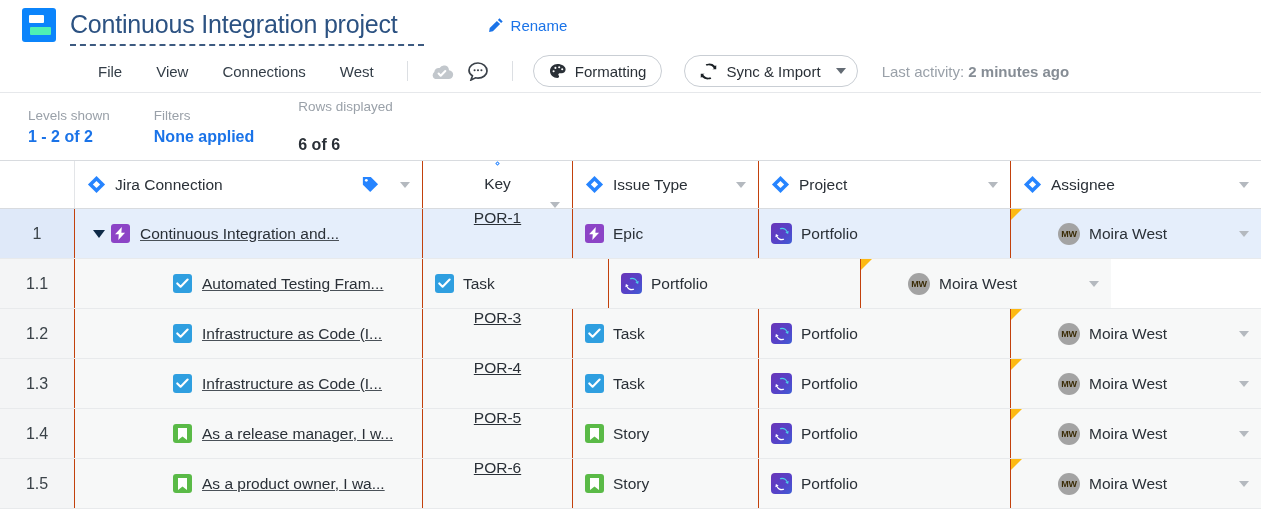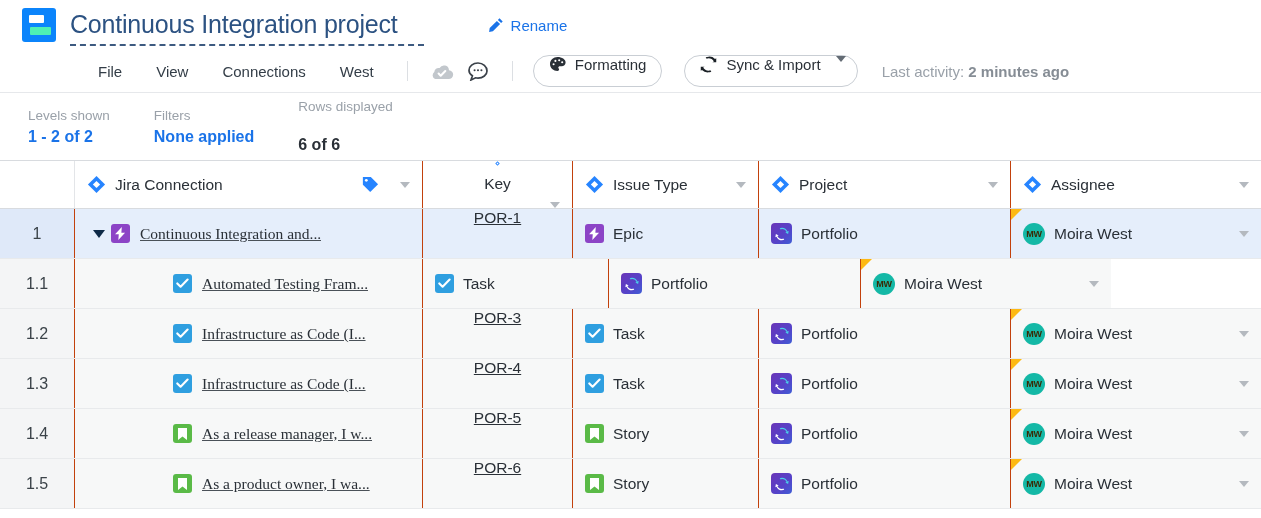--- a/index.html
+++ b/index.html
@@ -72,21 +72,21 @@
     width: 1px; height: 20px;
     background: #dcdfe3;
     margin: 0 12px;
   }
   .icon-btn {
     width: 28px; height: 28px;
     display: flex; align-items: center; justify-content: center;
     cursor: pointer;
   }
   .pill {
-    display: flex; gap: 9px;
+    display: flex; align-items: center; gap: 9px;
     height: 32px;
     padding: 0 15px;
     border: 1px solid #c9ced4;
     border-radius: 17px;
     background: #fff;
     font-size: 15px;
     color: #2a3037;
     cursor: pointer;
     white-space: nowrap;
   }
@@ -188,37 +188,37 @@
   .name-link {
     text-decoration: underline;
     text-decoration-color: #4a5158;
     color: #2a3037;
     margin-left: 10px;
     cursor: pointer;
     overflow: hidden;
     text-overflow: ellipsis;
     white-space: nowrap;
     font-size: 15.5px;
-    font-family: Liberation Serif, serif;
   }
   .key-link {
     text-decoration: underline;
     color: #2a3037;
     cursor: pointer;
     font-size: 15.5px;
   }
   .cellflex { display: flex; align-items: center; gap: 9px; }
   .avatar {
     width: 22px; height: 22px; border-radius: 50%;
-    background: #14b8a6;
+    background: #a3a3a3;
     color: #3a2b06;
     font-size: 9px; font-weight: bold;
     display: flex; align-items: center; justify-content: center;
     flex: none;
     letter-spacing: -0.2px;
+    margin-left: 35px;
   }
   .corner-flag {
     position: absolute;
     left: 0; top: 0;
     width: 0; height: 0;
     border-top: 11px solid #fdb913;
     border-right: 11px solid transparent;
   }
   .row-caret {
     width: 0; height: 0;

